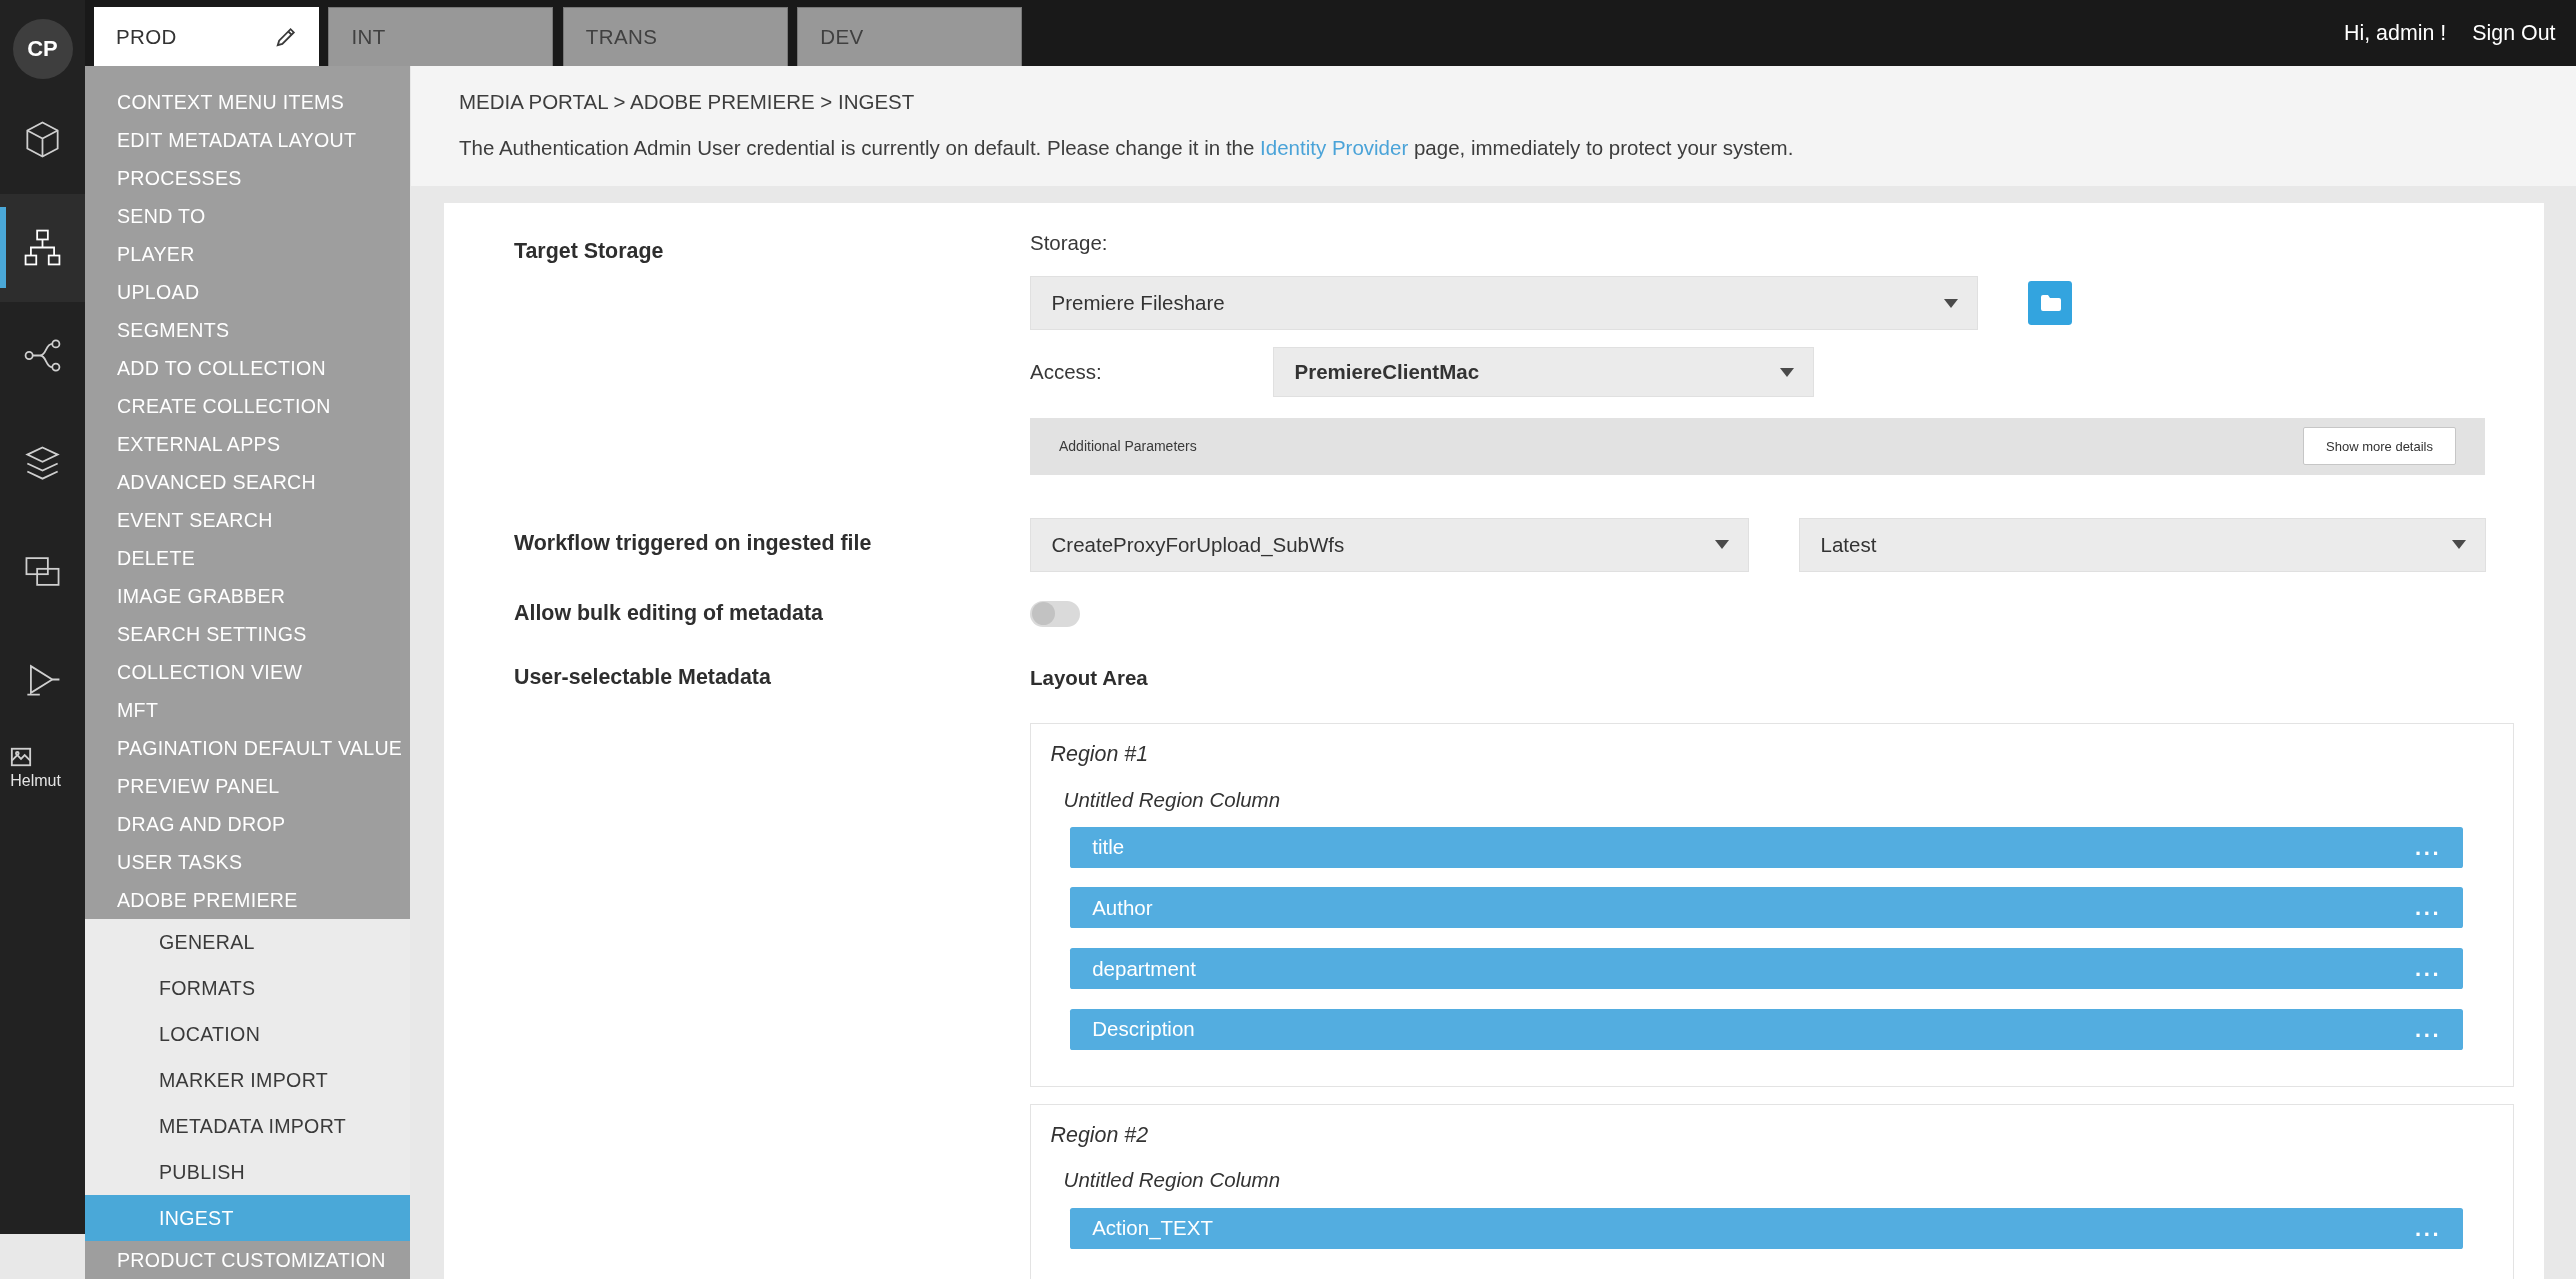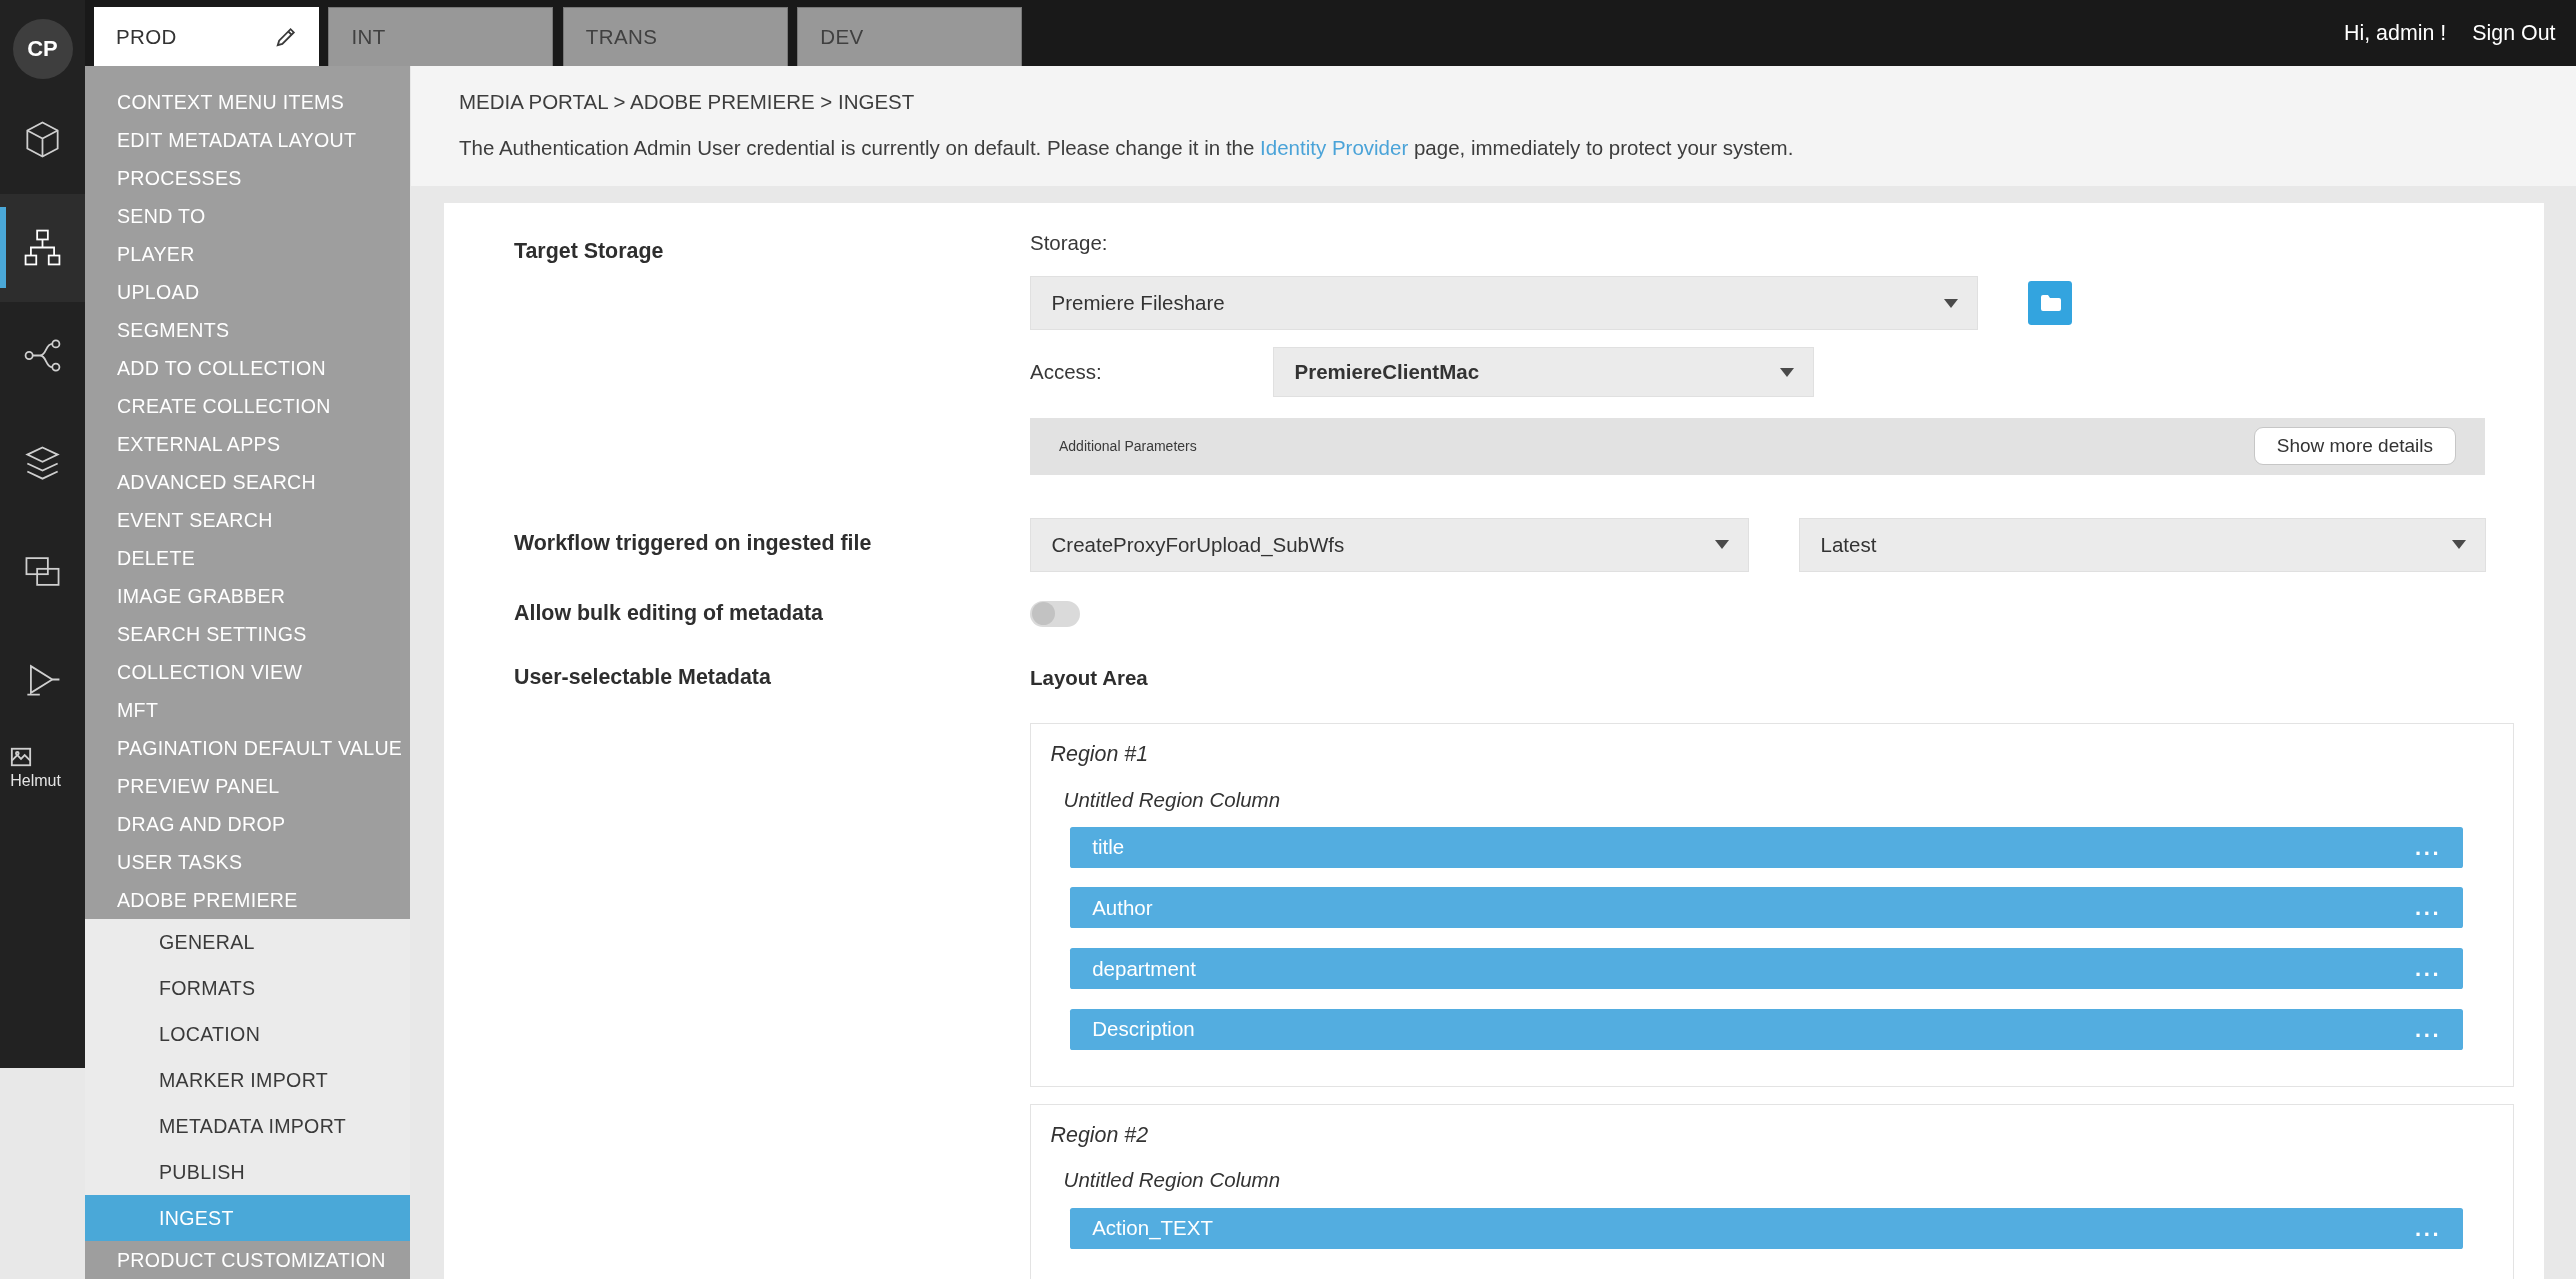--- a/index.html
+++ b/index.html
@@ -8,21 +8,21 @@
 
   
   .topbar { position:absolute; left:0; top:0; width:2576px; height:66px; background:#191919; display:flex; align-items:flex-end; z-index:1; }
   .tabs { display:flex; gap:9.4px; margin-left:94px; height:59px; }
   .tab { width:225px; display:flex; align-items:center; padding:0 22px; font-size:20.5px; letter-spacing:0.4px; cursor:default; }
   .tab.active { background:#ffffff; color:#333; justify-content:space-between; }
   .tab.inactive { background:#989898; border:0.9px solid #787878; border-bottom:none; color:#404040; }
   .topbar-right { margin-left:auto; margin-right:20.5px; align-self:center; color:#fff; font-size:21.4px; display:flex; gap:26px; align-items:center; }
 
   
-  .rail { position:absolute; left:0; top:0; width:85px; height:1068px; background:#222222; z-index:2; display:flex; flex-direction:column; align-items:center; }
+  .rail { position:absolute; left:0; top:0; width:85px; height:1234px; background:#222222; z-index:2; display:flex; flex-direction:column; align-items:center; }
   .logo { width:60px; height:60px; border-radius:50%; background:#3e3e3e; color:#fff; display:flex; align-items:center; justify-content:center; font-size:22px; font-weight:bold; margin-top:19px; flex:none; }
   .rail-icons { margin-top:6.8px; width:100%; }
   .rail-item { width:100%; height:108px; display:flex; align-items:center; justify-content:center; position:relative; color:#cfcfcf; }
   .rail-item.active { color:#ffffff; background:rgba(255,255,255,.05); }
   .rail-item.active::before { content:""; position:absolute; left:0; top:13.7px; bottom:13.7px; width:6px; background:#4aa8d8; }
   .rail-item svg { width:41px; height:41px; stroke:currentColor; fill:none; stroke-width:2; }
   .broken-img { width:100%; padding-left:10.2px; margin-top:12px; color:#e4e4e4; }
   .broken-img svg { width:22px; height:22px; stroke:#cfcfcf; fill:none; stroke-width:2; }
   .broken-img .cap { font-size:16px; margin-top:1.7px; }
 
@@ -55,21 +55,21 @@
 
   .select-row { display:flex; align-items:center; gap:50px; }
   .folder-btn { width:44px; height:44px; background:#33a4df; border-radius:3.4px; border:none; display:flex; align-items:center; justify-content:center; cursor:pointer; }
   .folder-btn svg { width:24px; height:24px; fill:#fff; }
 
   .access-row { display:flex; align-items:center; margin-top:17px; }
   .access-row .field-label { margin:0; width:243px; }
 
   .params-bar { width:1455px; height:57px; background:#e2e2e2; display:flex; align-items:center; justify-content:space-between; padding:0 29px; margin-top:20.5px; }
   .params-bar .p-label { font-size:14px; color:#3a3a3a; }
-  .btn-more { height:38px; padding:0 22px; background:#fff; border:0.9px solid #c6c6c6; border-radius:9px; font-size:19px; color:#333; font-family:"Liberation Sans", sans-serif; cursor:pointer; }
+  .btn-more { height:38px; padding:0 22px; background:#fff; border:0.9px solid #c6c6c6; border-radius:2px; font-size:13px; color:#333; font-family:"Liberation Sans", sans-serif; cursor:pointer; }
 
   .row-workflow { margin-top:43px; }
   .row-workflow .form-label { padding-top:13.7px; }
 
   .row-bulk { margin-top:29px; align-items:center; }
   .toggle { width:50px; height:26.5px; border-radius:13.7px; background:#dadada; position:relative; cursor:pointer; }
   .toggle .knob { position:absolute; left:1.7px; top:1.7px; width:23px; height:23px; border-radius:50%; background:#c2c2c2; }
 
   .row-meta { margin-top:38px; }
   .layout-area { font-size:20.5px; font-weight:bold; color:#2e2e2e; line-height:26px; margin-bottom:32px; }

